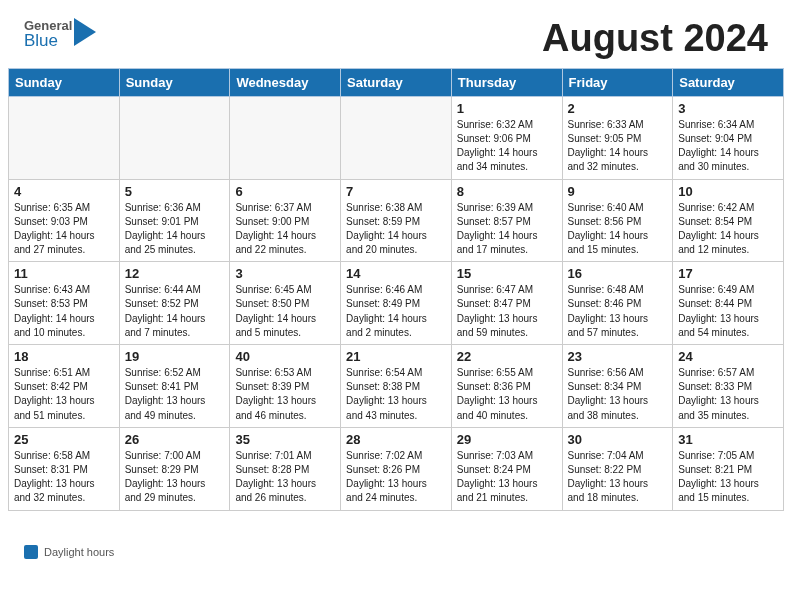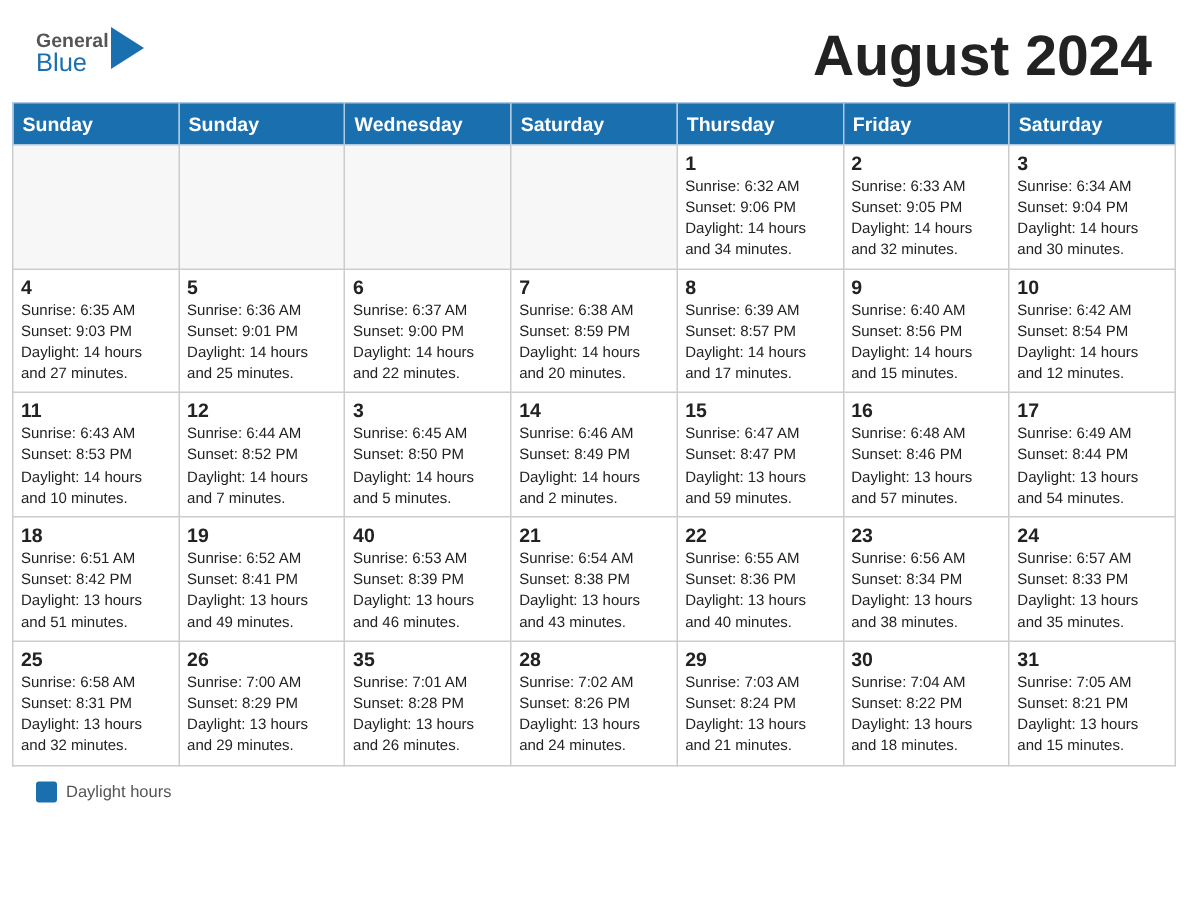--- a/index.html
+++ b/index.html
@@ -29,20 +29,21 @@
       font-size: 16px;
       font-weight: normal;
       color: #444;
     }
     .footer {
       display: flex;
       align-items: center;
       padding: 10px 24px 8px 24px;
       font-size: 11px;
       color: #555;
+      margin-top: 24px;
     }
     .footer-dot {
       width: 14px;
       height: 14px;
       background: #1a6faf;
       display: inline-block;
       margin-right: 6px;
       vertical-align: middle;
       border-radius: 2px;
     }

